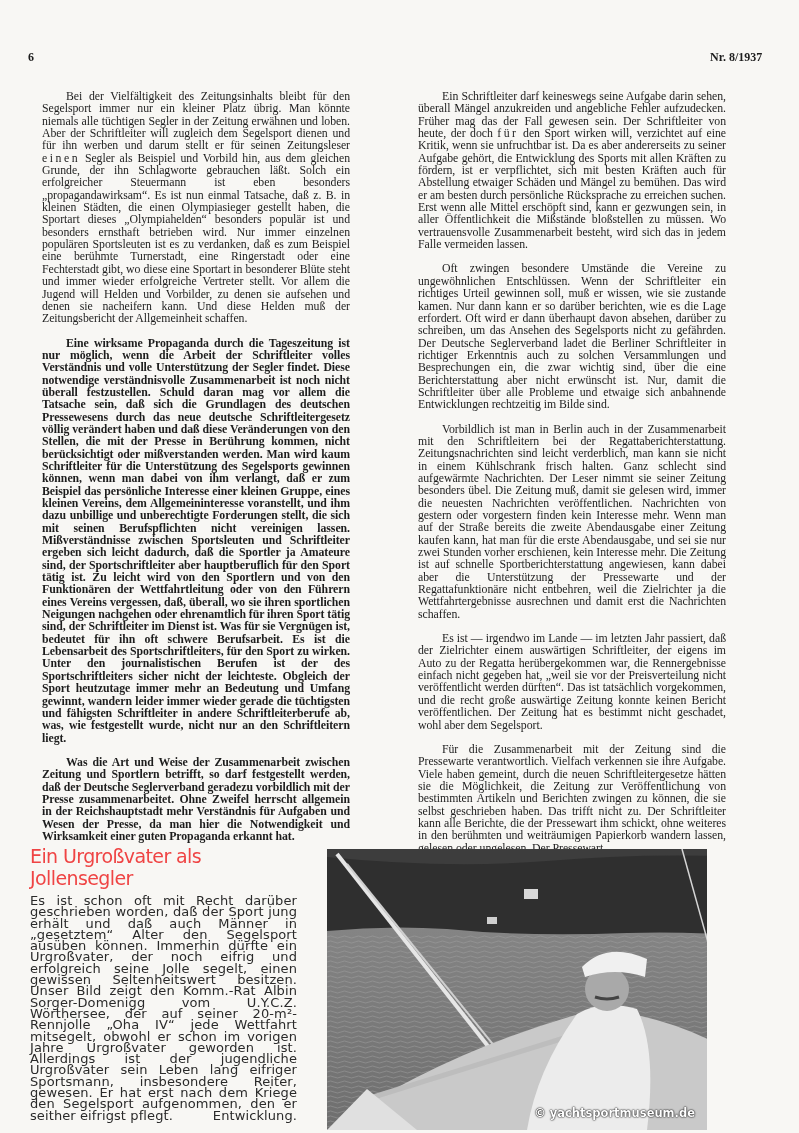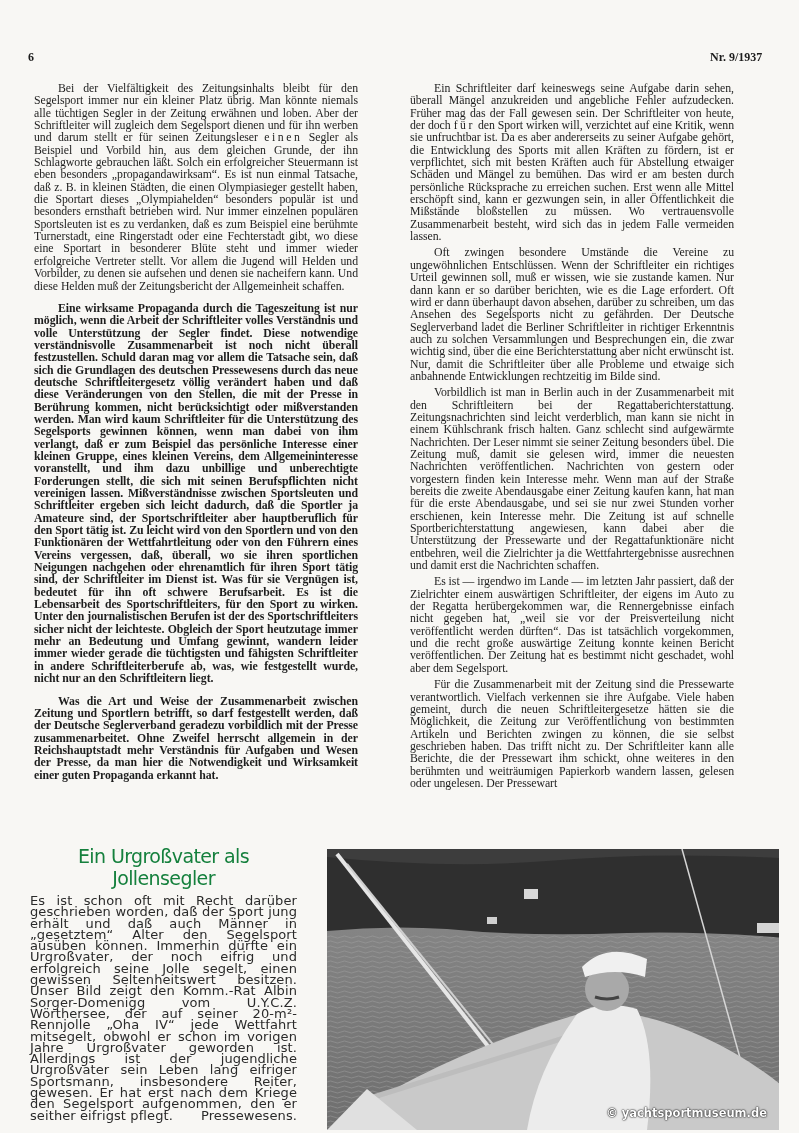--- a/index.html
+++ b/index.html
@@ -20,78 +20,78 @@
     font-size: 12px; font-weight: bold;
   }
   .col {
     position: absolute; top: 78px;
     font-size: 11.8px; line-height: 12.35px;
     text-align: justify; hyphens: manual;
     letter-spacing: -0.05px;
   }
   .col-left { left: 30px; width: 332px; }
   .col-right { left: 406px; width: 332px; }
-  .col p { margin: 4px; text-indent: 24px; }
+  .col p { margin: 12px; text-indent: 24px; }
   .col-left p + p { margin-top: 10px; font-weight: bold; }
   .col-right p + p { margin-top: 4px; }
   .spaced { letter-spacing: 2.5px; }
 
   .sidebar {
     position: absolute; left: 30px; top: 845px; width: 267px;
     font-family: "DejaVu Sans", "Liberation Sans", sans-serif;
   }
   .sidebar h2 {
     margin: 0 0 6px 0; font-size: 19px; font-weight: normal;
-    letter-spacing: -0.6px; color: #15803d; text-align: center;
+    letter-spacing: -0.6px; color: #ef4444;
   }
   .sidebar .body {
     font-size: 13px; line-height: 11.3px; text-align: justify;
     color: #2a2a2a; letter-spacing: 0.1px;
   }
   .sidebar .credit { float: right; }
 
   .photo {
-    position: absolute; left: 327px; top: 849px; width: 452px; height: 281px;
+    position: absolute; left: 327px; top: 849px; width: 380px; height: 281px;
     overflow: hidden; background: #777;
   }
   .photo svg { display: block; }
   .watermark {
     position: absolute; right: 12px; bottom: 10px;
     font-family: "DejaVu Sans", sans-serif; font-weight: bold;
     font-size: 11.5px; color: #fff;
     text-shadow: 0 0 2px #000, 0 0 1px #000;
   }
 </style>
 </head>
 <body>
 
 <div class="page">
 
   <div class="folio">6</div>
-  <div class="issue">Nr. 9/1937</div>
+  <div class="issue">Nr. 8/1937</div>
 
   <div class="col col-left">
     <p><span>Bei der Vielfältigkeit des Zeitungsinhalts bleibt für den Segelsport immer nur ein kleiner Platz übrig. Man könnte niemals alle tüchtigen Segler in der Zeitung erwähnen und loben. Aber der Schriftleiter will zugleich dem Segelsport dienen und für ihn werben und darum stellt er für seinen Zeitungsleser </span><span class="spaced">einen</span><span> Segler als Beispiel und Vorbild hin, aus dem gleichen Grunde, der ihn Schlagworte gebrauchen läßt. Solch ein erfolgreicher Steuermann ist eben besonders „propagandawirksam“. Es ist nun einmal Tatsache, daß z. B. in kleinen Städten, die einen Olympiasieger gestellt haben, die Sportart dieses „Olympiahelden“ besonders populär ist und besonders ernsthaft betrieben wird. Nur immer einzelnen populären Sportsleuten ist es zu verdanken, daß es zum Beispiel eine berühmte Turnerstadt, eine Ringerstadt oder eine Fechterstadt gibt, wo diese eine Sportart in besonderer Blüte steht und immer wieder erfolgreiche Vertreter stellt. Vor allem die Jugend will Helden und Vorbilder, zu denen sie aufsehen und denen sie nacheifern kann. Und diese Helden muß der Zeitungsbericht der Allgemeinheit schaffen.</span></p>
     <p>Eine wirksame Propaganda durch die Tageszeitung ist nur möglich, wenn die Arbeit der Schriftleiter volles Verständnis und volle Unterstützung der Segler findet. Diese notwendige verständnisvolle Zusammenarbeit ist noch nicht überall festzustellen. Schuld daran mag vor allem die Tatsache sein, daß sich die Grundlagen des deutschen Pressewesens durch das neue deutsche Schriftleitergesetz völlig verändert haben und daß diese Veränderungen von den Stellen, die mit der Presse in Berührung kommen, nicht berücksichtigt oder mißverstanden werden. Man wird kaum Schriftleiter für die Unterstützung des Segelsports gewinnen können, wenn man dabei von ihm verlangt, daß er zum Beispiel das persönliche Interesse einer kleinen Gruppe, eines kleinen Vereins, dem Allgemeininteresse voranstellt, und ihm dazu unbillige und unberechtigte Forderungen stellt, die sich mit seinen Berufspflichten nicht vereinigen lassen. Mißverständnisse zwischen Sportsleuten und Schriftleiter ergeben sich leicht dadurch, daß die Sportler ja Amateure sind, der Sportschriftleiter aber hauptberuflich für den Sport tätig ist. Zu leicht wird von den Sportlern und von den Funktionären der Wettfahrtleitung oder von den Führern eines Vereins vergessen, daß, überall, wo sie ihren sportlichen Neigungen nachgehen oder ehrenamtlich für ihren Sport tätig sind, der Schriftleiter im Dienst ist. Was für sie Vergnügen ist, bedeutet für ihn oft schwere Berufsarbeit. Es ist die Lebensarbeit des Sportschriftleiters, für den Sport zu wirken. Unter den journalistischen Berufen ist der des Sportschriftleiters sicher nicht der leichteste. Obgleich der Sport heutzutage immer mehr an Bedeutung und Umfang gewinnt, wandern leider immer wieder gerade die tüchtigsten und fähigsten Schriftleiter in andere Schriftleiterberufe ab, was, wie festgestellt wurde, nicht nur an den Schriftleitern liegt.</p>
     <p>Was die Art und Weise der Zusammenarbeit zwischen Zeitung und Sportlern betrifft, so darf festgestellt werden, daß der Deutsche Seglerverband geradezu vorbildlich mit der Presse zusammenarbeitet. Ohne Zweifel herrscht allgemein in der Reichshauptstadt mehr Verständnis für Aufgaben und Wesen der Presse, da man hier die Notwendigkeit und Wirksamkeit einer guten Propaganda erkannt hat.</p>
   </div>
 
   <div class="col col-right">
     <p><span>Ein Schriftleiter darf keineswegs seine Aufgabe darin sehen, überall Mängel anzukreiden und angebliche Fehler aufzudecken. Früher mag das der Fall gewesen sein. Der Schriftleiter von heute, der doch </span><span class="spaced">für</span><span> den Sport wirken will, verzichtet auf eine Kritik, wenn sie unfruchtbar ist. Da es aber andererseits zu seiner Aufgabe gehört, die Entwicklung des Sports mit allen Kräften zu fördern, ist er verpflichtet, sich mit besten Kräften auch für Abstellung etwaiger Schäden und Mängel zu bemühen. Das wird er am besten durch persönliche Rücksprache zu erreichen suchen. Erst wenn alle Mittel erschöpft sind, kann er gezwungen sein, in aller Öffentlichkeit die Mißstände bloßstellen zu müssen. Wo vertrauensvolle Zusammenarbeit besteht, wird sich das in jedem Falle vermeiden lassen.</span></p>
     <p>Oft zwingen besondere Umstände die Vereine zu ungewöhnlichen Entschlüssen. Wenn der Schriftleiter ein richtiges Urteil gewinnen soll, muß er wissen, wie sie zustande kamen. Nur dann kann er so darüber berichten, wie es die Lage erfordert. Oft wird er dann überhaupt davon absehen, darüber zu schreiben, um das Ansehen des Segelsports nicht zu gefährden. Der Deutsche Seglerverband ladet die Berliner Schriftleiter in richtiger Erkenntnis auch zu solchen Versammlungen und Besprechungen ein, die zwar wichtig sind, über die eine Berichterstattung aber nicht erwünscht ist. Nur, damit die Schriftleiter über alle Probleme und etwaige sich anbahnende Entwicklungen rechtzeitig im Bilde sind.</p>
     <p>Vorbildlich ist man in Berlin auch in der Zusammenarbeit mit den Schriftleitern bei der Regattaberichterstattung. Zeitungsnachrichten sind leicht verderblich, man kann sie nicht in einem Kühlschrank frisch halten. Ganz schlecht sind aufgewärmte Nachrichten. Der Leser nimmt sie seiner Zeitung besonders übel. Die Zeitung muß, damit sie gelesen wird, immer die neuesten Nachrichten veröffentlichen. Nachrichten von gestern oder vorgestern finden kein Interesse mehr. Wenn man auf der Straße bereits die zweite Abendausgabe einer Zeitung kaufen kann, hat man für die erste Abendausgabe, und sei sie nur zwei Stunden vorher erschienen, kein Interesse mehr. Die Zeitung ist auf schnelle Sportberichterstattung angewiesen, kann dabei aber die Unterstützung der Pressewarte und der Regattafunktionäre nicht entbehren, weil die Zielrichter ja die Wettfahrtergebnisse ausrechnen und damit erst die Nachrichten schaffen.</p>
     <p>Es ist — irgendwo im Lande — im letzten Jahr passiert, daß der Zielrichter einem auswärtigen Schriftleiter, der eigens im Auto zu der Regatta herübergekommen war, die Rennergebnisse einfach nicht gegeben hat, „weil sie vor der Preisverteilung nicht veröffentlicht werden dürften“. Das ist tatsächlich vorgekommen, und die recht große auswärtige Zeitung konnte keinen Bericht veröffentlichen. Der Zeitung hat es bestimmt nicht geschadet, wohl aber dem Segelsport.</p>
     <p>Für die Zusammenarbeit mit der Zeitung sind die Pressewarte verantwortlich. Vielfach verkennen sie ihre Aufgabe. Viele haben gemeint, durch die neuen Schriftleitergesetze hätten sie die Möglichkeit, die Zeitung zur Veröffentlichung von bestimmten Artikeln und Berichten zwingen zu können, die sie selbst geschrieben haben. Das trifft nicht zu. Der Schriftleiter kann alle Berichte, die der Pressewart ihm schickt, ohne weiteres in den berühmten und weiträumigen Papierkorb wandern lassen, gelesen oder ungelesen. Der Pressewart</p>
   </div>
 
   <div class="sidebar">
     <h2>Ein Urgroßvater als Jollensegler</h2>
     <div class="body">
       <span>Es ist schon oft mit Recht darüber geschrieben worden, daß der Sport jung erhält und daß auch Männer in „gesetztem“ Alter den Segelsport ausüben können. Immerhin dürfte ein Urgroßvater, der noch eifrig und erfolgreich seine Jolle segelt, einen gewissen Seltenheitswert besitzen. Unser Bild zeigt den Komm.-Rat Albin Sorger-Domenigg vom U.Y.C.Z. Wörthersee, der auf seiner 20-m²-Rennjolle „Oha IV“ jede Wettfahrt mitsegelt, obwohl er schon im vorigen Jahre Urgroßvater geworden ist. Allerdings ist der jugendliche Urgroßvater sein Leben lang eifriger Sportsmann, insbesondere Reiter, gewesen. Er hat erst nach dem Kriege den Segelsport aufgenommen, den er seither eifrigst pflegt.</span>
-      <span class="credit">Pressewesens.</span>
+      <span class="credit">Entwicklung.</span>
     </div>
   </div>
 
   <div class="photo">
     <svg width="471" height="281" viewBox="0 0 471 281">
       <defs>
         <linearGradient id="water" x1="0" y1="0" x2="0" y2="1">
           <stop offset="0" stop-color="#8d8d8d"></stop>
           <stop offset="1" stop-color="#6e6e6e"></stop>
         </linearGradient>

